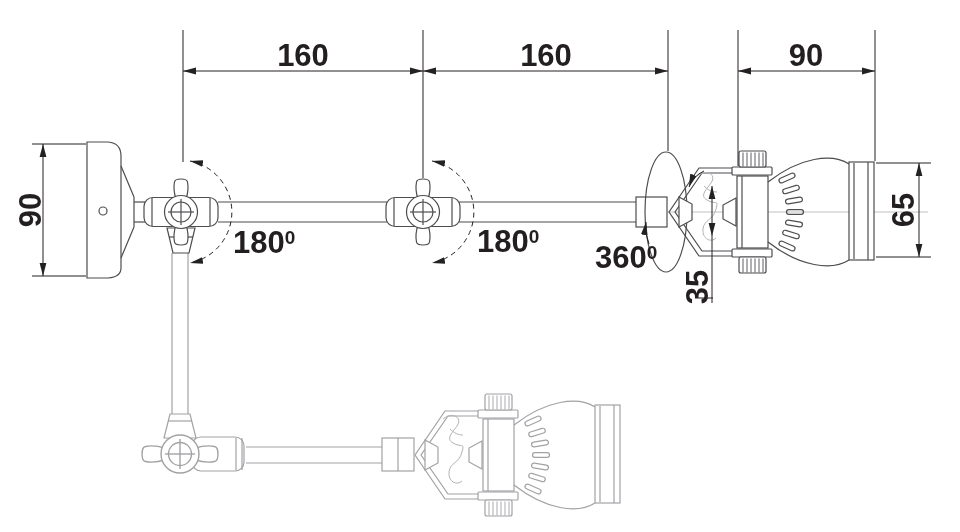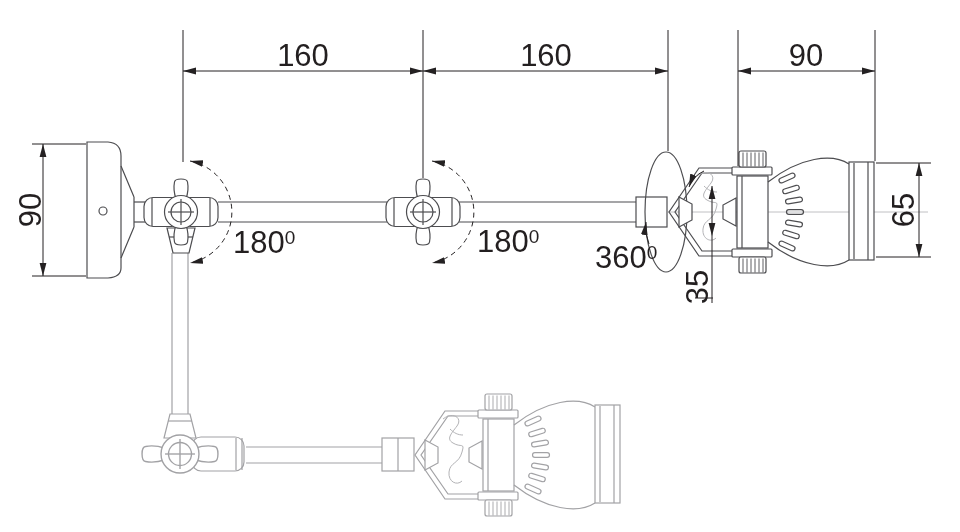--- a/index.html
+++ b/index.html
@@ -1,16 +1,16 @@
 <!DOCTYPE html>
 <html><head>
 <meta charset="utf-8">
 <style>
   html,body{margin:0;padding:0;background:#ffffff;}
-  .stage{position:relative;width:960px;height:532px;background:#ffffff;overflow:hidden;}
+  .stage{position:relative;width:960px;height:532px;background:#ffffff;overflow:hidden;font-weight:bold;}
   svg{display:block;}
   
   .s  {fill:none;stroke-width:1.2;}
   .sf {fill:#ffffff;stroke-width:1.2;}
   .kn {fill:none;stroke-width:0.9;}
   .ball {fill:none;stroke:#b3b3b6;stroke-width:1;}
   .dk {stroke:#4d4d50;}
   .lt {stroke:#a2a2a5;}
   .cl {stroke:#b9b9bc;stroke-width:0.9;fill:none;}
   .dm {stroke:#242122;stroke-width:1;fill:none;}

